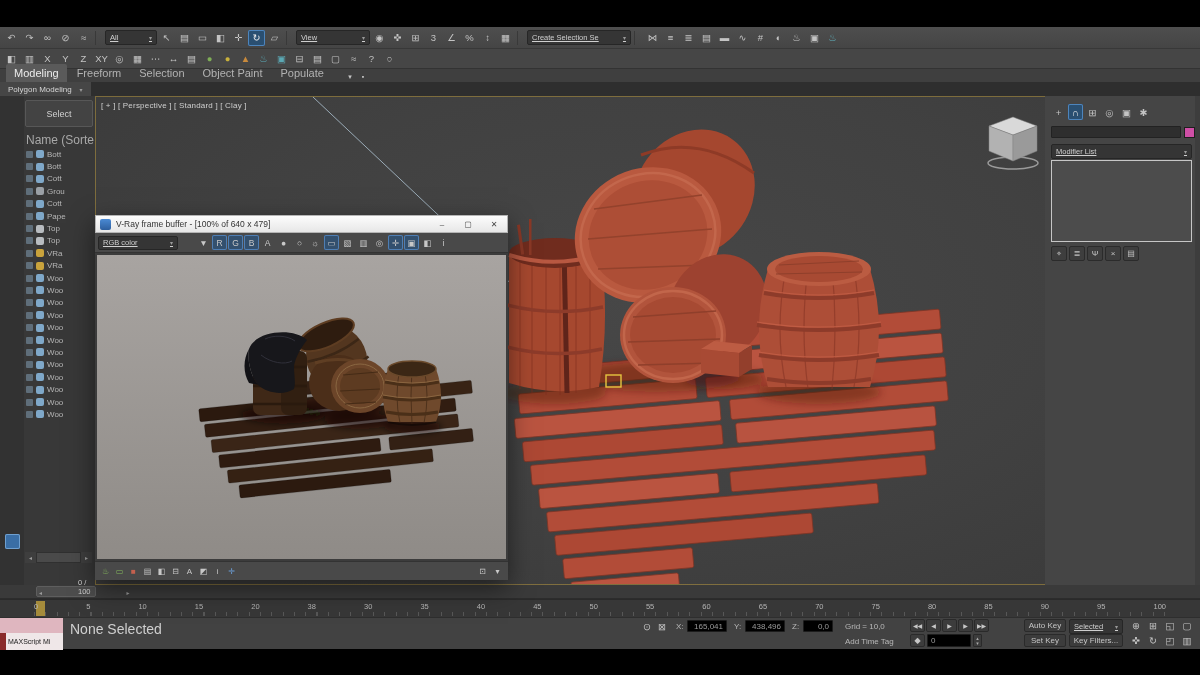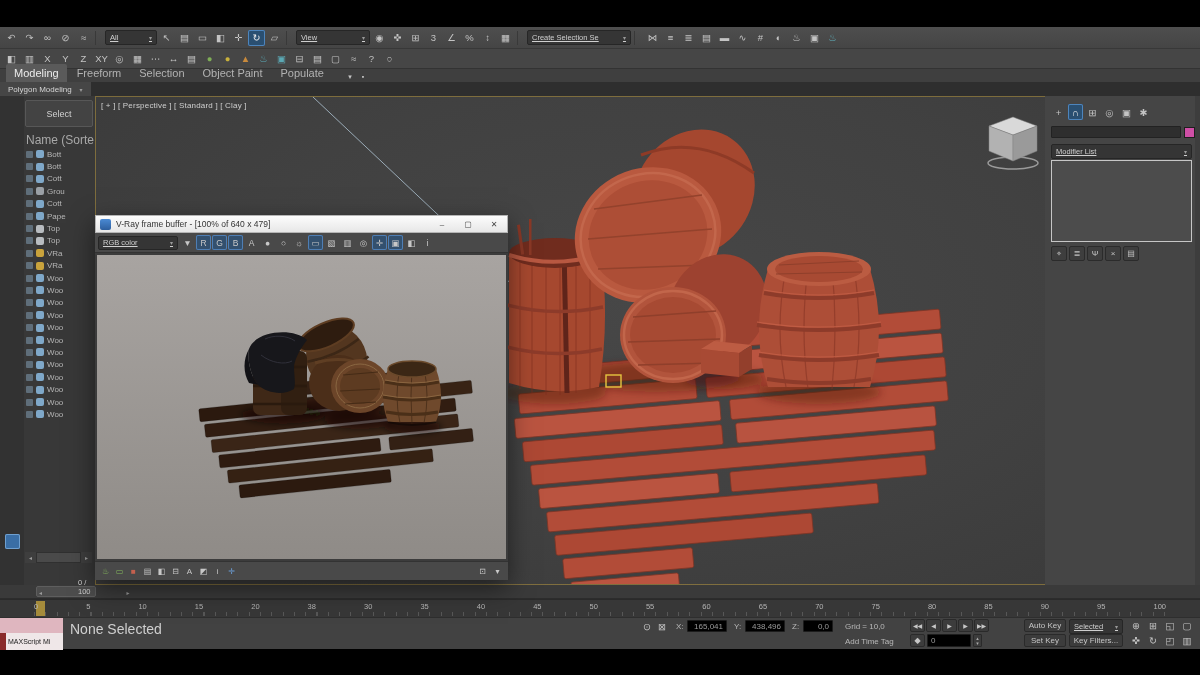--- a/index.html
+++ b/index.html
@@ -54,21 +54,21 @@
   .rp-stackicons{position:absolute;left:6px;top:150px;display:flex;gap:2px;}
   .rp-scroll{position:absolute;left:150px;top:0;width:5px;height:489px;background:#3d3d3d;}
   .btnic{width:14px;height:13px;background:#3e3e3e;border:1px solid #2b2b2b;border-radius:2px;display:inline-flex;align-items:center;justify-content:center;font-size:8px;color:#c4c4c4;}
 
   
   .vfb{position:absolute;left:95px;top:188px;width:413px;height:365px;z-index:20;box-shadow:0 8px 24px rgba(0,0,0,.5);}
   .vfb-title{position:absolute;left:0;top:0;width:413px;height:18px;background:linear-gradient(#fcfcfc,#e7e7e7);border:1px solid #b5b5b5;box-sizing:border-box;display:flex;align-items:center;padding-left:4px;}
   .vfb-appicon{width:11px;height:11px;background:linear-gradient(#4a8ad4,#2e5f9e);border-radius:2px;margin-right:5px;flex:0 0 auto;}
   .vfb-title-text{font-size:8.5px;color:#333;white-space:nowrap;overflow:hidden;flex:1;}
   .vfb-wbtn{width:26px;height:16px;display:flex;align-items:center;justify-content:center;font-size:8px;color:#444;}
-  .vfb-tb{position:absolute;left:0;top:18px;width:413px;height:20px;background:#494949;border-bottom:1px solid #333;display:flex;align-items:center;padding:0 3px;gap:2px;box-sizing:border-box;}
+  .vfb-tb{position:absolute;left:0;top:18px;width:413px;height:20px;background:#494949;border-bottom:1px solid #333;display:flex;align-items:center;padding:0 3px;gap:18px;box-sizing:border-box;}
   .vfb-ic{width:15px;height:15px;display:inline-flex;align-items:center;justify-content:center;font-size:8.5px;color:#c8c8c8;border-radius:2px;flex:0 0 auto;}
   .vfb-ic.blue{background:#33506e;box-shadow:inset 0 0 0 1px #4e7eb4;}
   .vfb-img{position:absolute;left:0;top:38px;width:413px;height:308px;border:2px solid #3c3c3c;box-sizing:border-box;background:#9a9692;}
   .vfb-bb{position:absolute;left:0;top:346px;width:413px;height:19px;background:#494949;border-top:1px solid #333;display:flex;align-items:center;padding:0 4px;gap:2px;box-sizing:border-box;}
   .vfb-bb .right{margin-left:auto;display:flex;gap:2px;}
 
   
   .trackrow{position:absolute;left:0;top:558px;width:1200px;height:14px;background:#3a3a3a;border-bottom:1px solid #2c2c2c;box-sizing:border-box;}
   .ts-handle{position:absolute;left:36px;top:1px;width:60px;height:11px;background:#4d4d4d;border:1px solid #5e5e5e;border-radius:2px;display:flex;align-items:flex-end;justify-content:space-between;padding:0 2px;font-size:7.5px;color:#d0d0d0;box-sizing:border-box;gap:36px;}
   .tsa{font-size:6px;color:#9a9a9a;}

